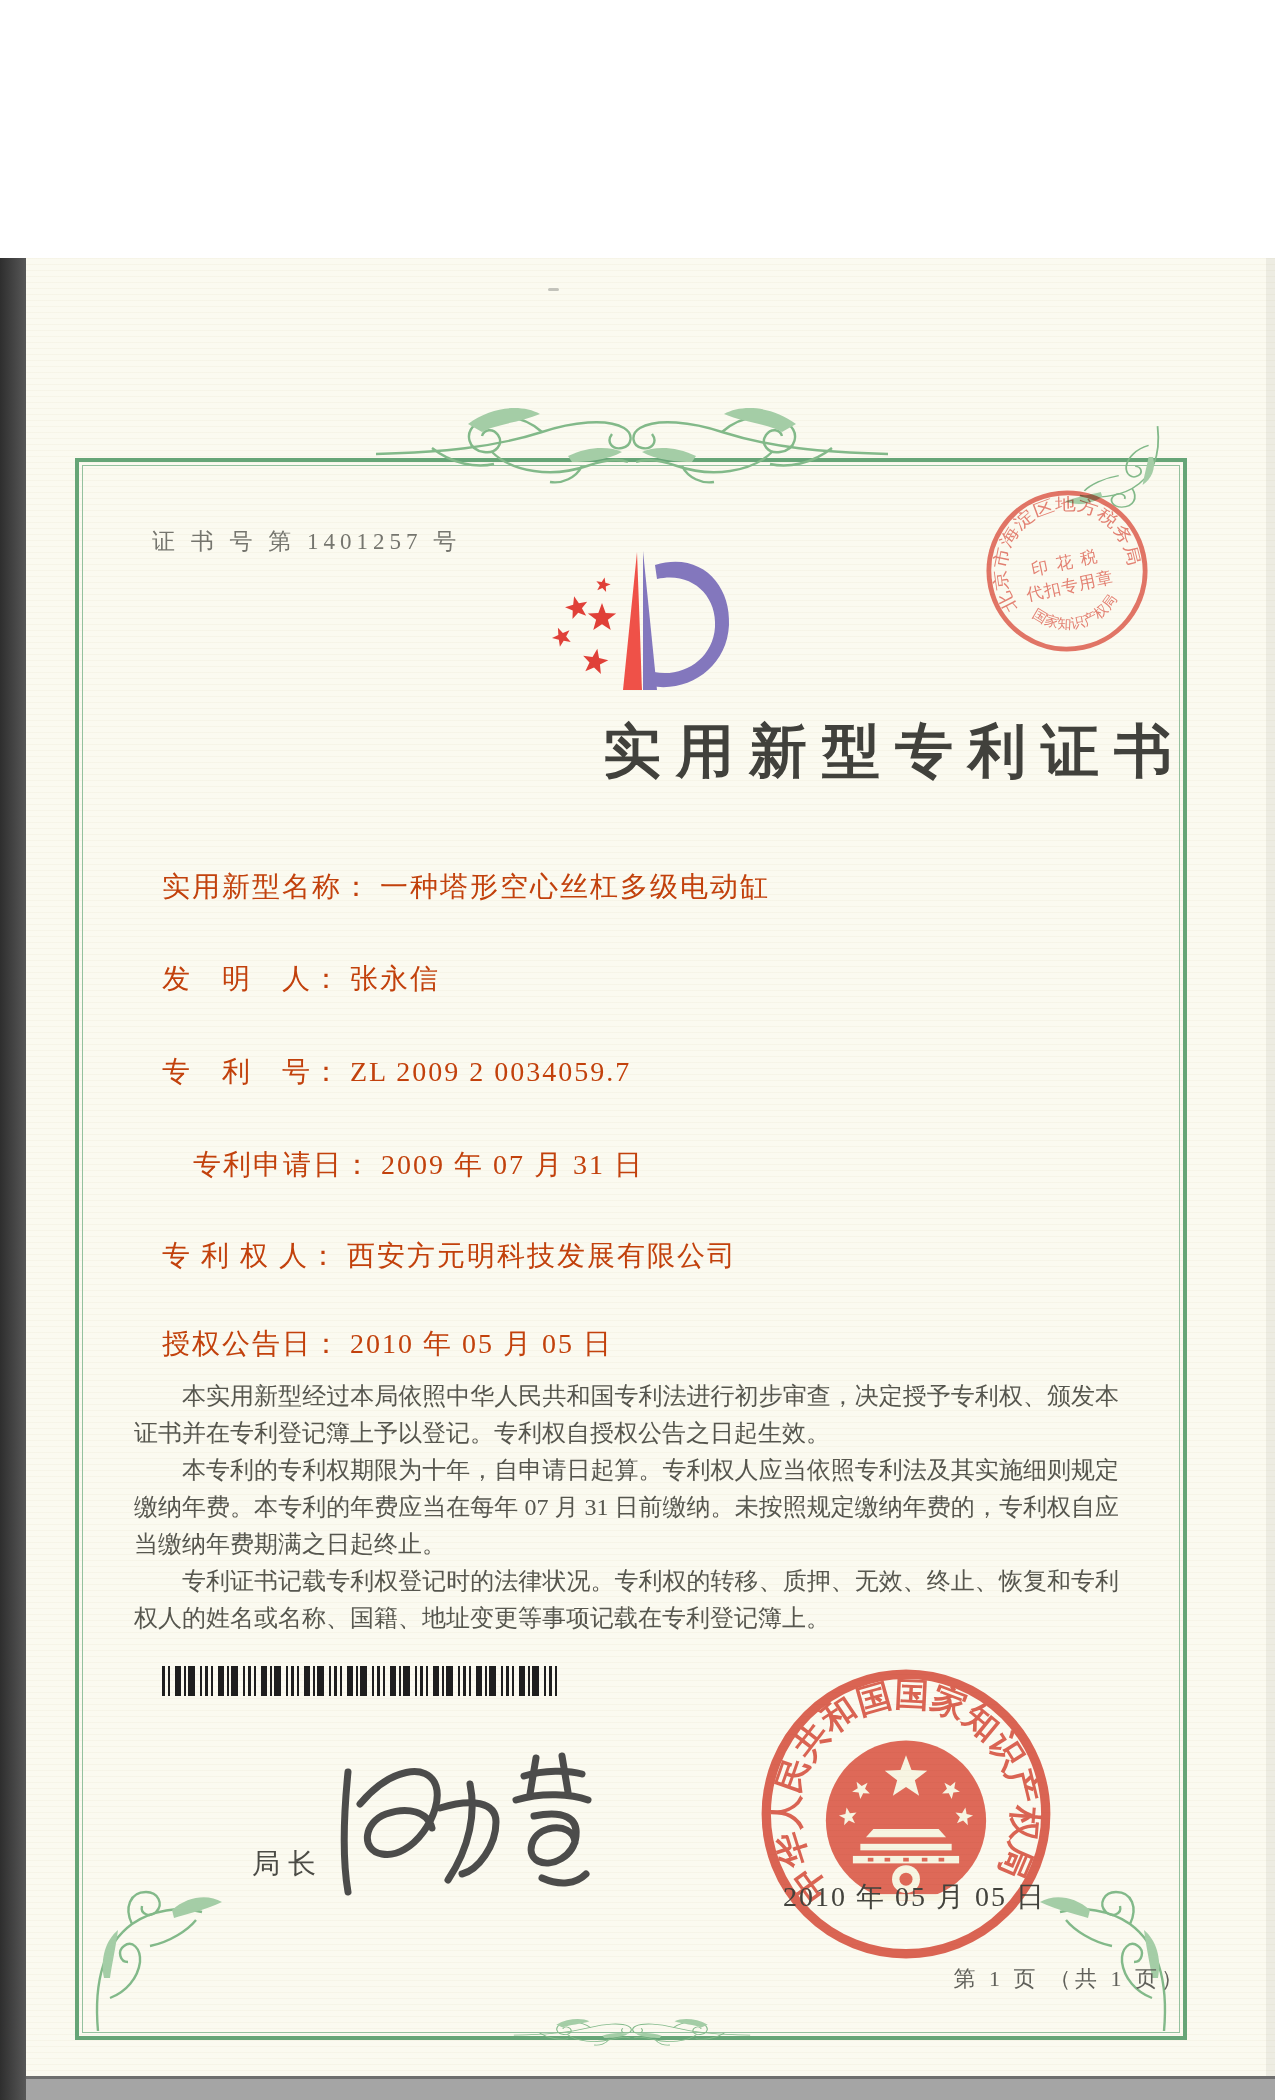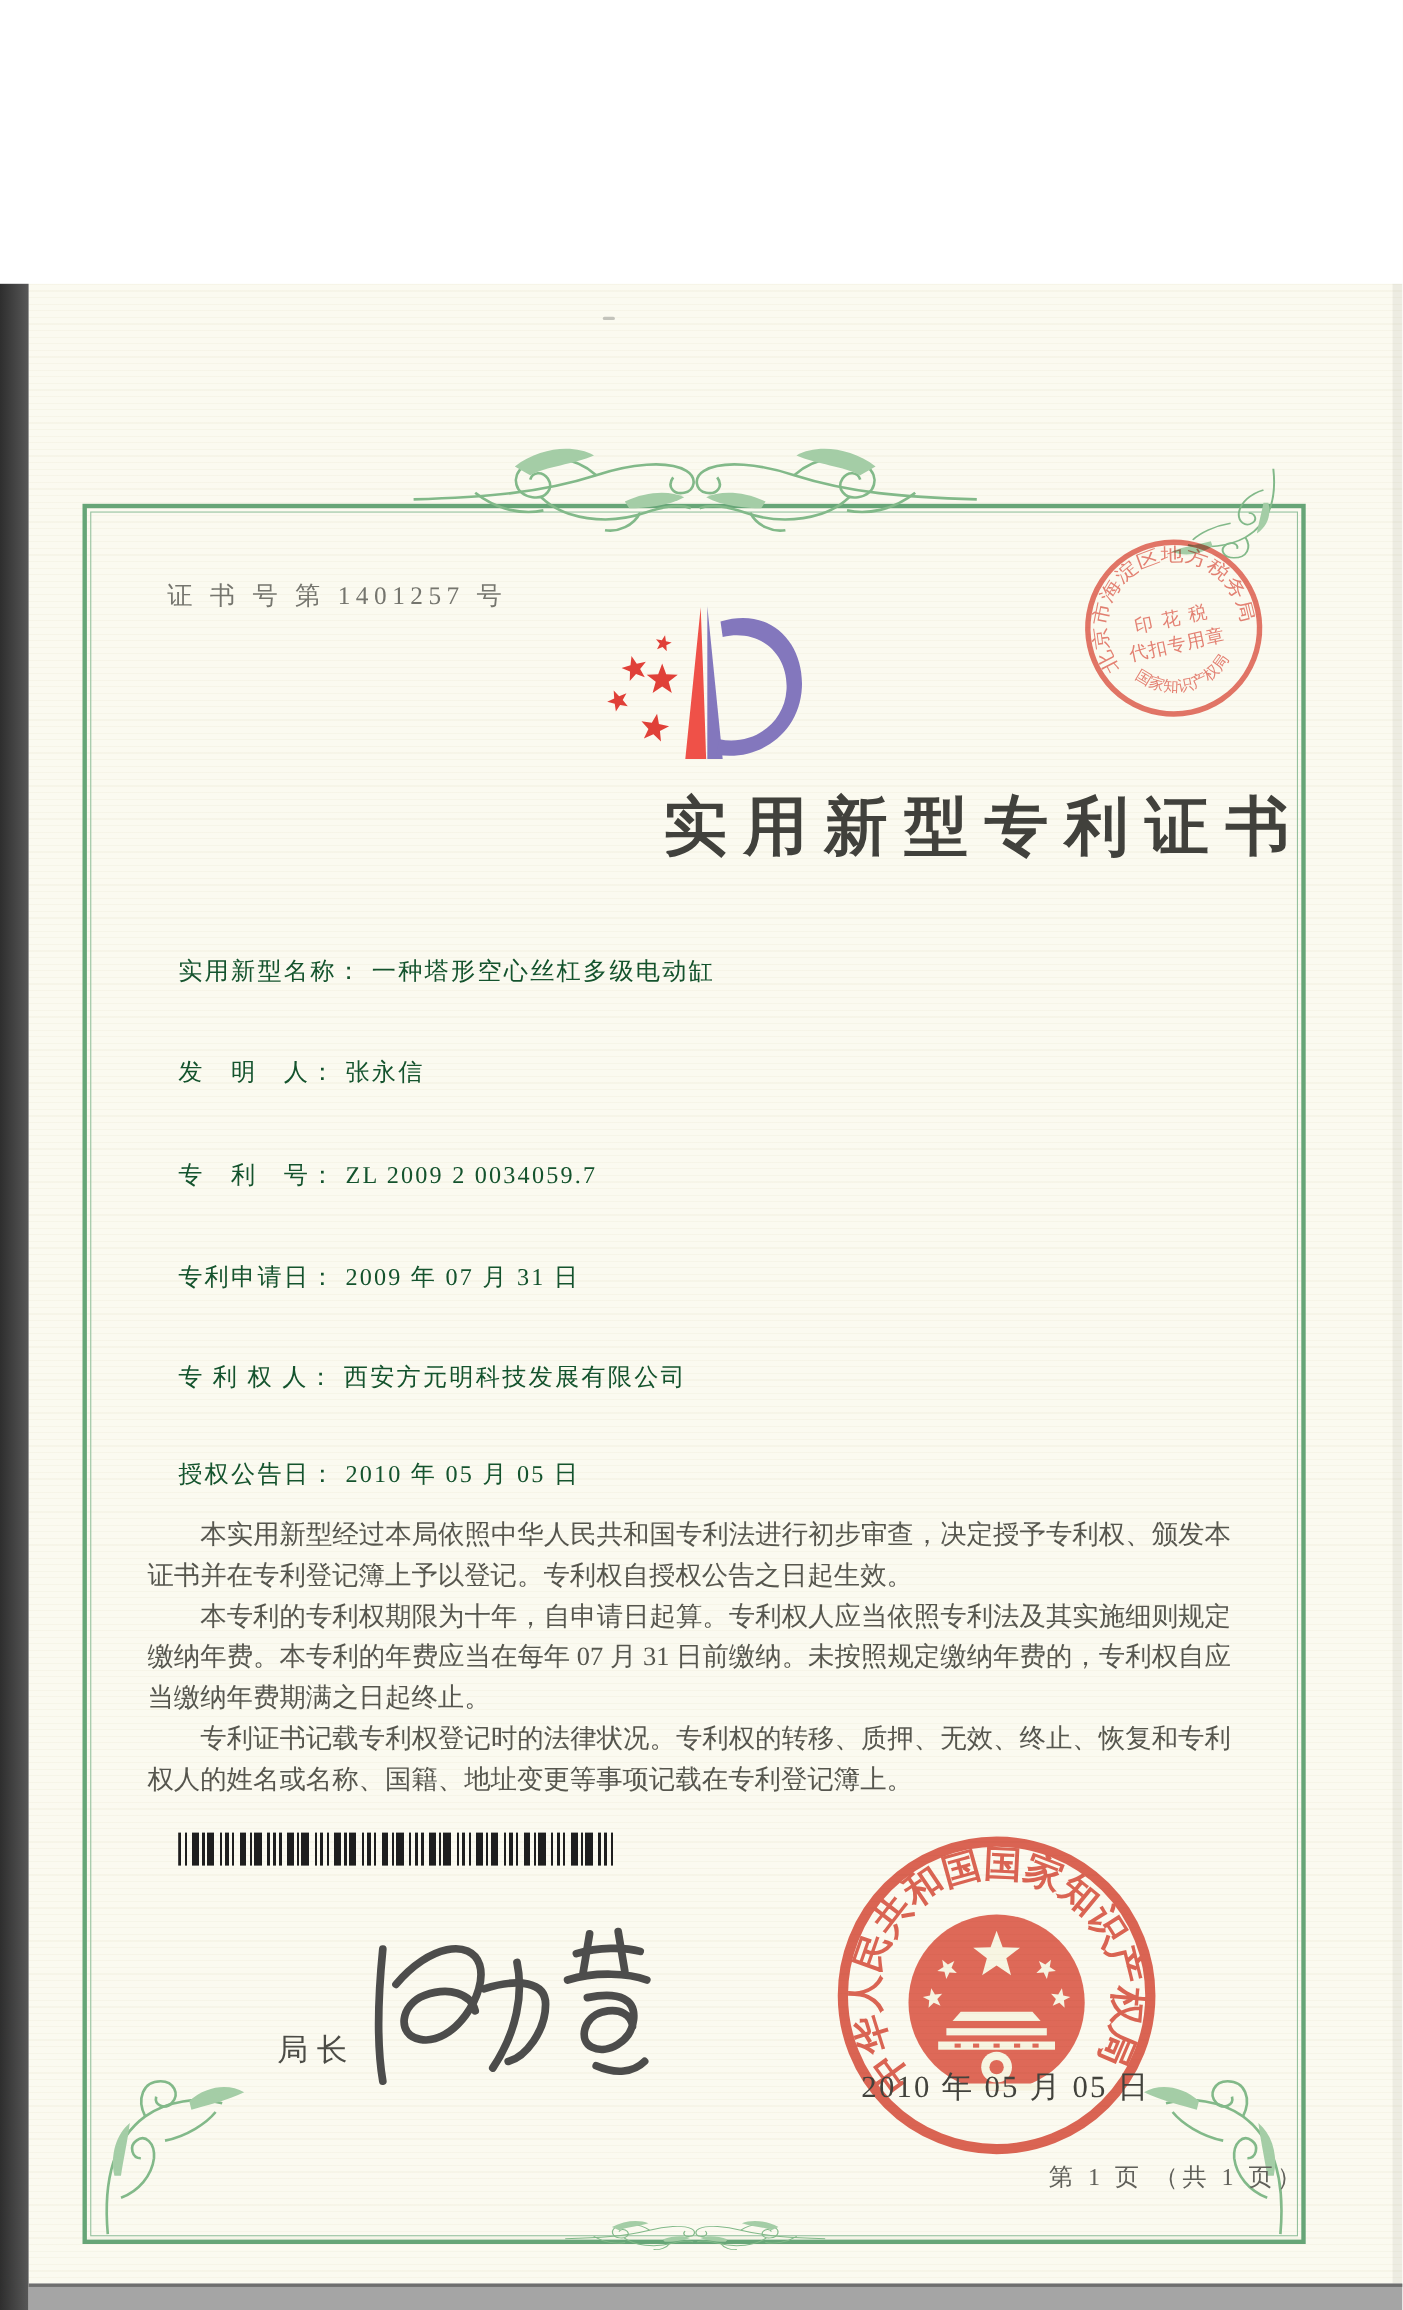--- a/index.html
+++ b/index.html
@@ -26,23 +26,23 @@
   .orn-top{left:372px;top:402px;width:520px;height:100px;}
   .orn-topright{left:1042px;top:424px;width:146px;height:112px;}
   .orn-bl{left:80px;top:1886px;width:150px;height:150px;}
   .orn-br{left:1032px;top:1886px;width:150px;height:150px;}
   .orn-bc{left:512px;top:2002px;width:240px;height:76px;}
   
   .cert-no{left:152px;top:526px;font-size:23px;letter-spacing:5px;color:#75756e;z-index:4;text-align:right;}
   .logo{left:543px;top:545px;width:190px;height:148px;z-index:4;}
   .title{left:75px;top:713px;width:1112px;text-align:right;font-size:58px;font-weight:bold;
     letter-spacing:15px;color:#41413c;z-index:4;}
-  .field{left:162px;font-size:22px;letter-spacing:2px;color:#14532d;z-index:4;white-space:nowrap;}
+  .field{left:162px;font-size:28px;letter-spacing:2px;color:#c2410c;z-index:4;white-space:nowrap;}
   .field .lbl{margin-right:8px;}
-  .f0{top:868px;}.f1{top:960px;}.f2{top:1053px;}.f3{top:1146px;}.f4{top:1237px;}.f5{top:1325px;}
+  .f0{top:868px;}.f1{top:960px;}.f2{top:1053px;}.f3{top:1146px;margin-left:31px;}.f4{top:1237px;}.f5{top:1325px;}
   .paras{left:134px;top:1378px;width:985px;z-index:4;color:#56564e;font-size:24px;
     line-height:37px;text-align:justify;}
   .paras p{margin:0;text-indent:2em;}
   .barcode{left:162px;top:1666px;width:398px;height:30px;z-index:4;
     background-image:repeating-linear-gradient(90deg,
       #1e1e1e 0 3px,transparent 3px 6px,
       #1e1e1e 6px 8px,transparent 8px 13px,
       #1e1e1e 13px 19px,transparent 19px 22px,
       #1e1e1e 22px 24px,transparent 24px 26px,
       #1e1e1e 26px 33px,transparent 33px 38px,

